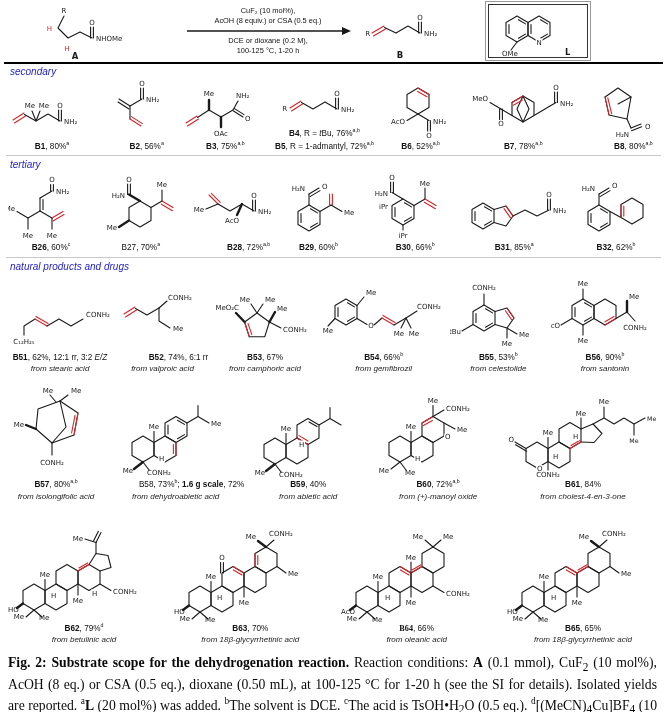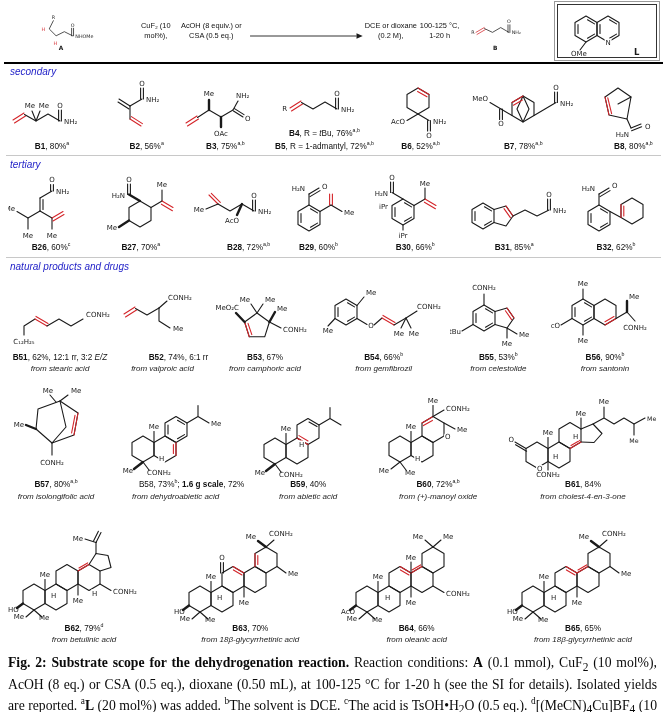--- a/index.html
+++ b/index.html
@@ -1,20 +1,20 @@
 <!DOCTYPE html>
 <html><head>
 <meta charset="utf-8">
 <style>
   html,body{margin:0;padding:0;background:#fff}
   body{width:667px;height:712px;overflow:hidden;font-family:"Liberation Sans",sans-serif;color:#111}
   .fig{width:667px}
   
   .scheme{display:flex;align-items:center;height:62px;padding:0 4px 0 30px;gap:4px}
-  .cond{display:flex;flex-direction:row;align-items:flex-end;font-size:7.4px;line-height:1.35;color:#111}
+  .cond{display:flex;flex-direction:column;align-items:center;font-size:7.4px;line-height:1.35;color:#111}
   .cond .t{text-align:center}
   .lbox{border:1.4px solid #333;outline:1px solid #999;outline-offset:2px;background:#fff;margin-right:6px}
   .blkrule{border:0;border-top:2.4px solid #000;margin:0 4px}
   .gryrule{border:0;border-top:1px solid #c8c8c8;margin:1px 6px}
   .sec{padding:1px 8px 2px}
   .sechead{color:#2323c8;font-weight:normal;font-style:italic;font-size:10px;padding:1px 0 0 2px}
   .row{display:flex;justify-content:space-between;align-items:flex-end}
   .cell{display:flex;flex-direction:column;align-items:center;justify-content:flex-end}
   .lab{font-size:8.2px;color:#111;white-space:nowrap;text-align:center;line-height:1.3;margin-top:1px}
   .lab sup{font-size:64%}
@@ -232,21 +232,21 @@
           <path class="sk" d="M31.6 20.5V10M34.4 20.5V10"></path>
           <text x="33" y="8" text-anchor="middle">O</text>
           <text x="29" y="23.5" text-anchor="end">H₂N</text>
           <path class="sk" d="M55 33.5L66 27"></path>
           <path class="sk" d="M66 27V16"></path>
           <text x="66" y="13" text-anchor="middle">Me</text>
           <path class="sk r" d="M66 27L77 33.5M65.4 30.2L76.4 36.7"></path>
           <path class="sk wg" d="M33 46.5L23 53"></path>
           <text x="21" y="56" text-anchor="end">Me</text>
         </svg>
-        <div class="lab"><span style="font-weight: bold;">B27</span><span>, 70%</span><sup>a</sup></div>
+        <div class="lab"><span style="font-weight: normal;">B27</span><span>, 70%</span><sup>a</sup></div>
       </div>
 
       <div class="cell">
         <svg class="st" width="90" height="62" viewBox="0 0 90 62">
           <path class="sk r" d="M30 26L21 17M32.3 24.4L23.3 15.4"></path>
           <path class="sk" d="M30 26L18 31"></path>
           <text x="16" y="34" text-anchor="end">Me</text>
           <path class="sk" d="M30 26L42 33L54 26"></path>
           <path class="sk wg" d="M54 26L49 37"></path>
           <text x="51" y="45" text-anchor="end">AcO</text>
@@ -624,21 +624,21 @@
           <text x="37" y="70" text-anchor="middle">Me</text>
           <path class="sk" d="M70 77V88"></path>
           <text x="70" y="96" text-anchor="middle" class="halo">Me</text>
           <text x="44" y="91" class="halo">H</text>
           <path class="sk wg" d="M15 96.5L9 101"></path>
           <text x="0" y="105">AcO</text>
           <path class="sk" d="M26 103L18 110M26 103L34 110"></path>
           <text x="16" y="112" text-anchor="end">Me</text>
           <text x="31" y="113">Me</text>
         </svg>
-        <div class="lab"><span style="font-weight: bold;">B64</span><span>, 66%</span></div>
+        <div class="lab"><span style="font-weight: bold; font-family: Liberation Serif, serif;">B64</span><span>, 66%</span></div>
         <div class="src">from oleanic acid</div>
       </div>
 
       <div class="cell">
         <svg class="st" width="152" height="114" viewBox="0 0 152 114">
           <use href="#hx" class="sk" transform="translate(26,90)"></use>
           <use href="#hx" class="sk" transform="translate(48,90)"></use>
           <use href="#hx" class="sk" transform="translate(59,70.5)"></use>
           <use href="#hx" class="sk" transform="translate(81,70.5)"></use>
           <use href="#hx" class="sk" transform="translate(92,51)"></use>

